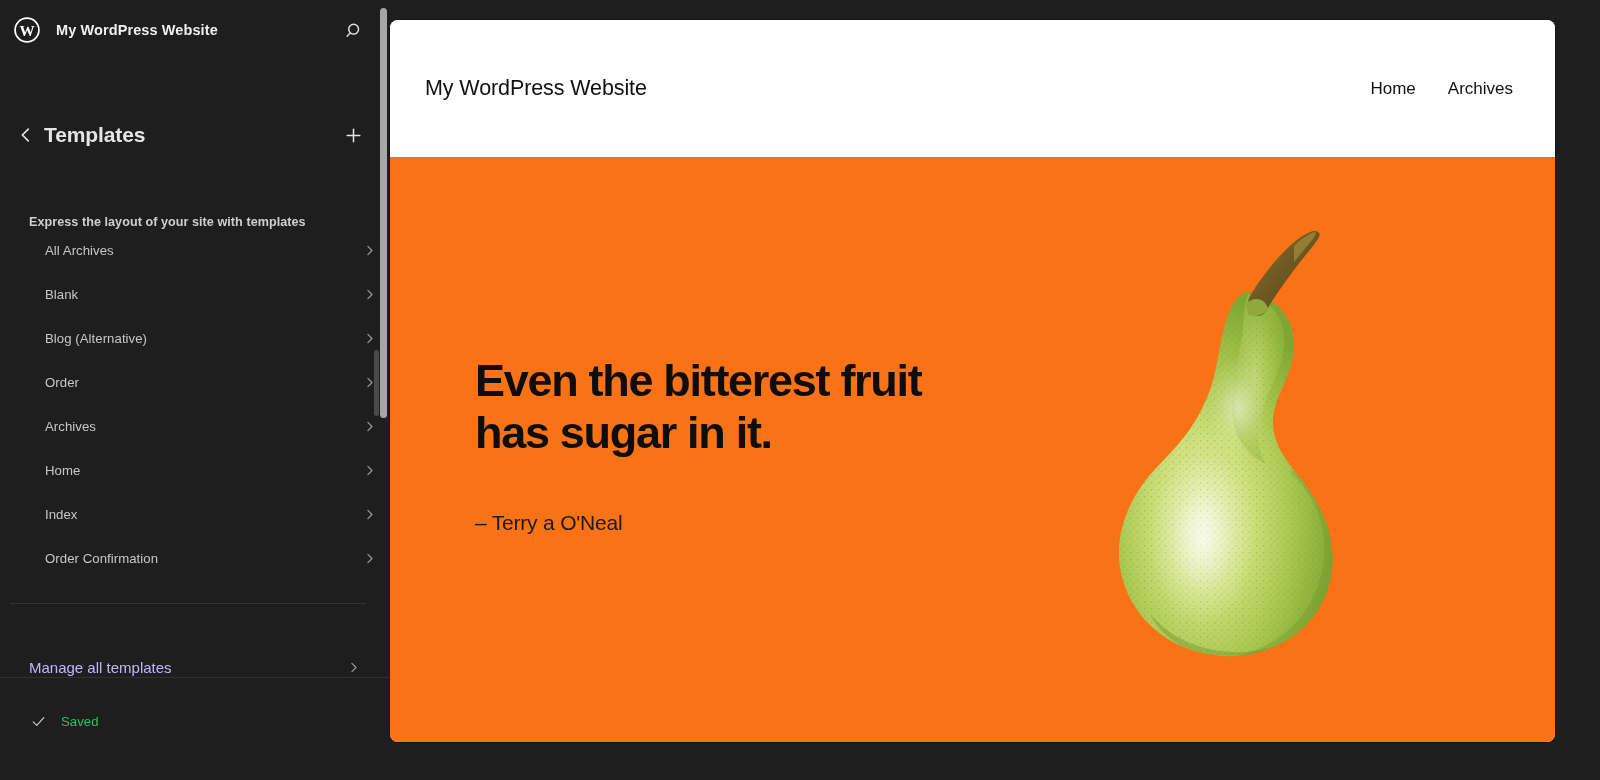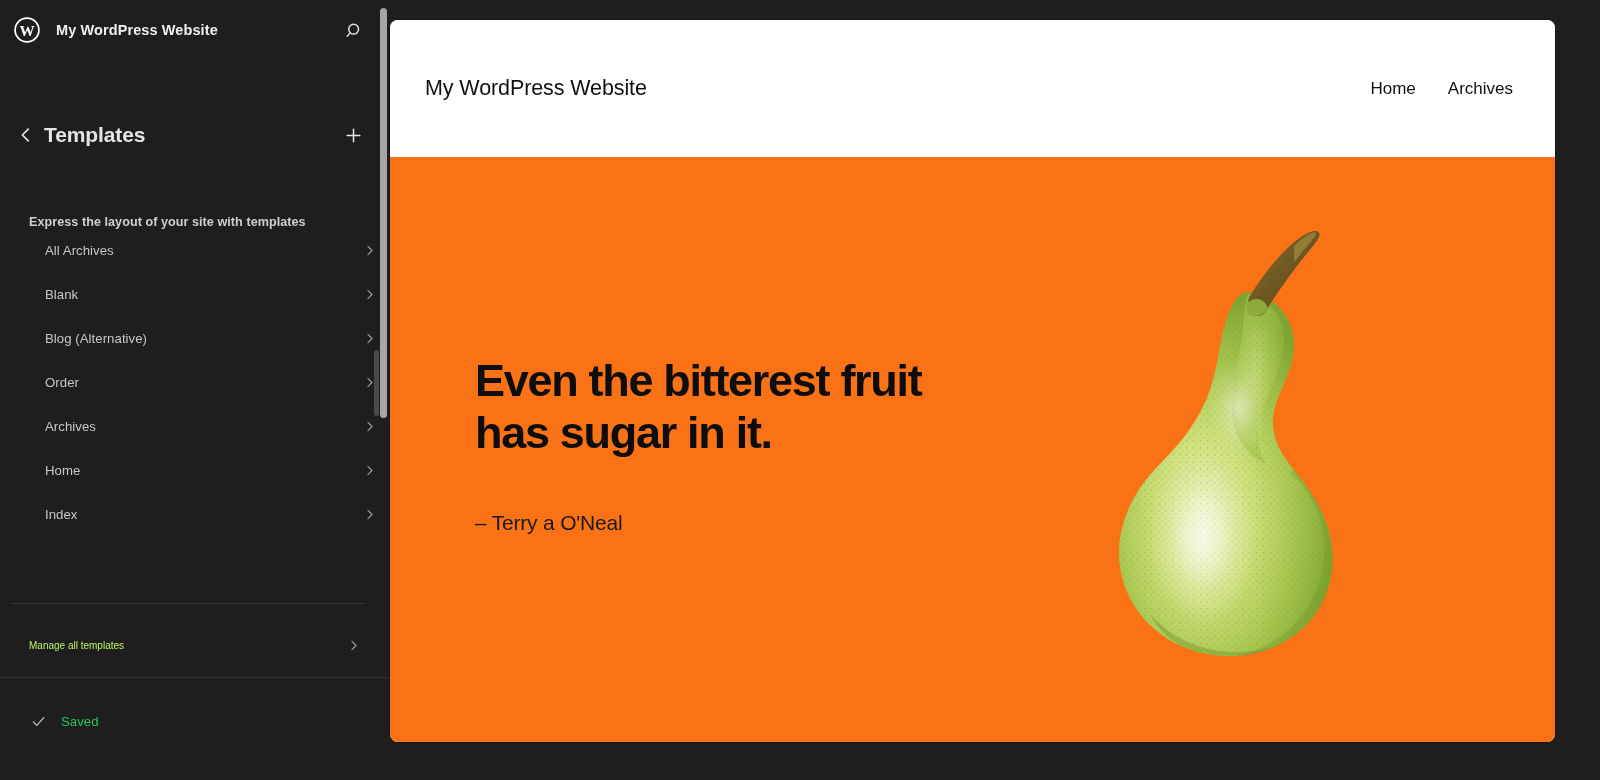--- a/index.html
+++ b/index.html
@@ -79,24 +79,24 @@
   }
   .tpl-item .lbl { flex:1 1 auto; white-space:nowrap; letter-spacing:.05px; }
   .tpl-item .chev { flex:0 0 auto; color:#9a9a9a; display:flex; margin-right:5px; }
 
   
   .list-divider {
     position:absolute; left:10px; top:603px; width:356px; height:1px;
     background:#333333;
   }
   .manage-row {
-    position:absolute; left:0; top:623px; width:390px; height:44px;
+    position:absolute; left:0; top:645px; width:390px; height:44px;
     display:flex; align-items:center; padding:0 24px 0 29px;
-    cursor:pointer; background:none; border:0; color:#bef264;
-    font-size:10px; font-family:"Liberation Sans", sans-serif; text-align:left;
+    cursor:pointer; background:none; border:0; color:#c4b5fd;
+    font-size:15px; font-family:"Liberation Sans", sans-serif; text-align:left;
   }
   .manage-row .lbl { flex:1 1 auto; white-space:nowrap; }
   .manage-row .chev { color:#9a9a9a; display:flex; margin-right:5px; }
 
   
   .footer-sep {
     position:absolute; left:0; top:677px; width:390px; height:1px;
     background:#313131;
   }
   .save-row {
@@ -262,20 +262,28 @@
 
       <button class="tpl-item">
         <span class="lbl">Index</span>
         <span class="chev">
           <svg viewBox="0 0 24 24" width="15" height="15" fill="none" stroke="currentColor" stroke-width="1.9" stroke-linecap="round" stroke-linejoin="round">
               <polyline points="9.5,5.5 16,12 9.5,18.5"></polyline>
             </svg>
         </span>
       </button>
 
+      <button class="tpl-item">
+        <span class="lbl">Order Confirmation</span>
+        <span class="chev">
+          <svg viewBox="0 0 24 24" width="15" height="15" fill="none" stroke="currentColor" stroke-width="1.9" stroke-linecap="round" stroke-linejoin="round">
+              <polyline points="9.5,5.5 16,12 9.5,18.5"></polyline>
+            </svg>
+        </span>
+      </button>
 
     </div>
 
     <div class="list-divider"></div>
 
     <button class="manage-row">
       <span class="lbl">Manage all templates</span>
       <span class="chev">
         <svg viewBox="0 0 24 24" width="15" height="15" fill="none" stroke="currentColor" stroke-width="1.9" stroke-linecap="round" stroke-linejoin="round">
             <polyline points="9.5,5.5 16,12 9.5,18.5"></polyline>

